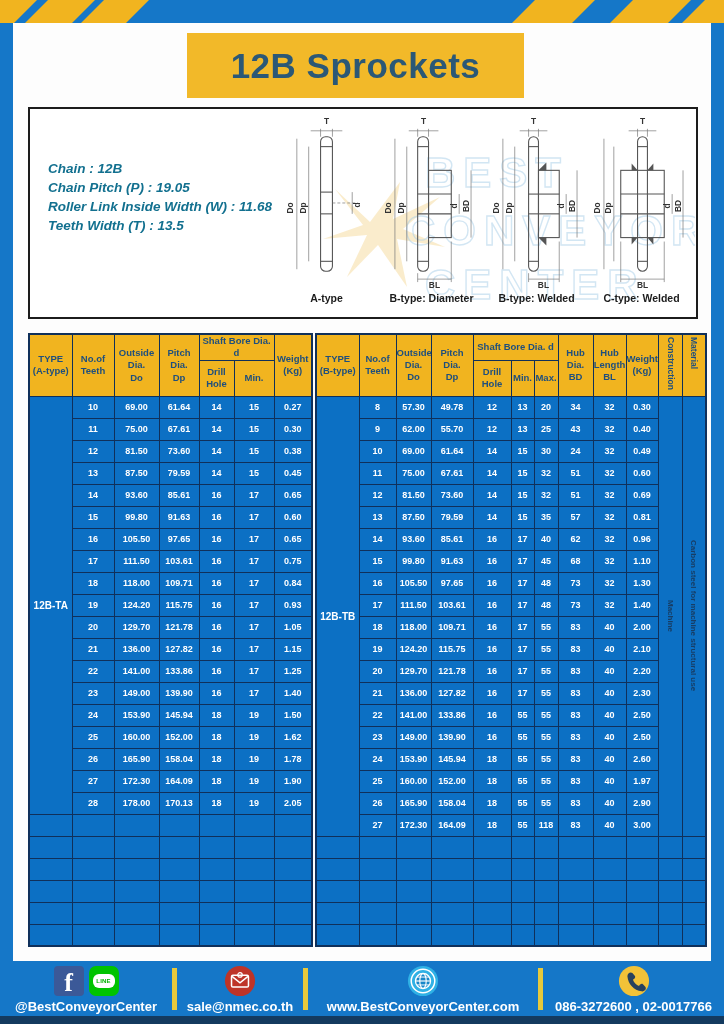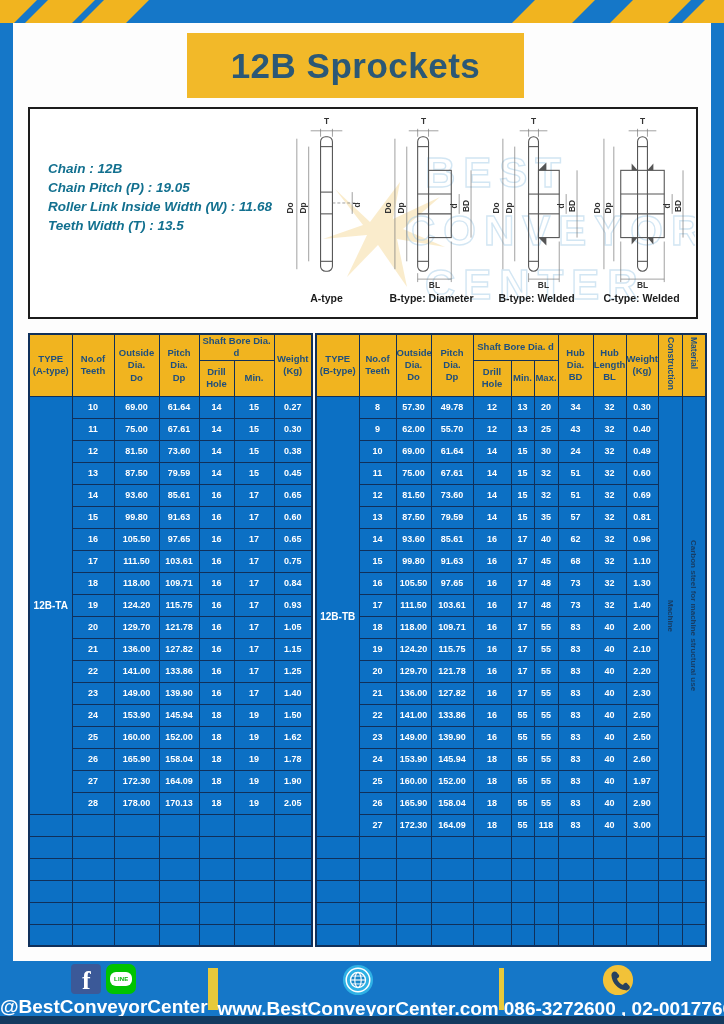--- a/index.html
+++ b/index.html
@@ -48,21 +48,21 @@
   .vtext-h { writing-mode:vertical-rl; margin:0 auto; font-size:8.5px; color:#1F4F7D;
              height:56px; display:flex; align-items:center; }
   .vtext-body { writing-mode:vertical-rl; margin:0 auto; font-size:8px; color:#173E66;
                 max-height:430px; white-space:nowrap; }
   td.type-cell { font-size:10px; }
   
   .footer { position:absolute; left:0; top:961px; width:724px; height:55px; background:#1577C8;
             display:flex; align-items:stretch; }
   .fsec { display:flex; flex-direction:column; align-items:center; justify-content:flex-start;
           padding-top:3px; }
-  .fsec .ftext { color:#fff; font-size:19px; margin-top:2px; white-space:nowrap; }
+  .fsec .ftext { color:#fff; font-size:13px; margin-top:2px; white-space:nowrap; }
   .fsep { width:5px; height:42px; background:#E7C93B; align-self:center; flex:0 0 5px; }
   .icon-row { display:flex; gap:5px; align-items:center; height:33px; }
   .fb-icon { width:30px; height:30px; background:#3B5998; border-radius:4px; color:#fff;
              font-family:"Liberation Serif", serif; font-weight:bold; font-size:26px;
              display:flex; align-items:flex-end; justify-content:center; line-height:.95; }
   .line-icon { width:30px; height:30px; background:#00C300; border-radius:7px;
                display:flex; align-items:center; justify-content:center; }
   .line-bubble { width:22px; height:14px; background:#fff; border-radius:6px;
                  display:flex; align-items:center; justify-content:center;
                  color:#00B300; font-size:6px; letter-spacing:.2px; }
@@ -815,20 +815,31 @@
   <div class="fsec" style="flex:0 0 172px;">
     <div class="icon-row">
       <div class="fb-icon">f</div>
       <div class="line-icon">
         <div class="line-bubble">LINE</div>
       </div>
     </div>
     <div class="ftext">@BestConveyorCenter</div>
   </div>
   <div class="fsep"></div>
+  <div class="fsec" style="flex:0 0 126px;">
+    <div class="icon-row">
+      <svg width="32" height="32" viewBox="0 0 34 34">
+        <circle cx="17" cy="17" r="16" fill="#BE3428"></circle>
+        <rect x="8" y="11" width="18" height="12.5" rx="1.5" fill="none" stroke="#fff" stroke-width="1.6"></rect>
+        <polyline points="8.5,12 17,19 25.5,12" fill="none" stroke="#fff" stroke-width="1.6"></polyline>
+        <circle cx="17" cy="10.5" r="2.4" fill="none" stroke="#fff" stroke-width="1.2"></circle>
+      </svg>
+    </div>
+    <div class="ftext">sale@nmec.co.th</div>
+  </div>
   <div class="fsep"></div>
   <div class="fsec" style="flex:0 0 230px;">
     <div class="icon-row">
       <svg width="32" height="32" viewBox="0 0 34 34">
         <circle cx="17" cy="17" r="16" fill="#2FB1E5"></circle>
         <circle cx="17" cy="17" r="12.5" fill="none" stroke="#fff" stroke-width="1.6"></circle>
         <circle cx="17" cy="17" r="8" fill="#1787C9" stroke="#fff" stroke-width="1.4"></circle>
         <ellipse cx="17" cy="17" rx="3.4" ry="8" fill="none" stroke="#fff" stroke-width="1.2"></ellipse>
         <line x1="9" y1="17" x2="25" y2="17" stroke="#fff" stroke-width="1.2"></line>
         <line x1="10.5" y1="12.8" x2="23.5" y2="12.8" stroke="#fff" stroke-width="1"></line>

